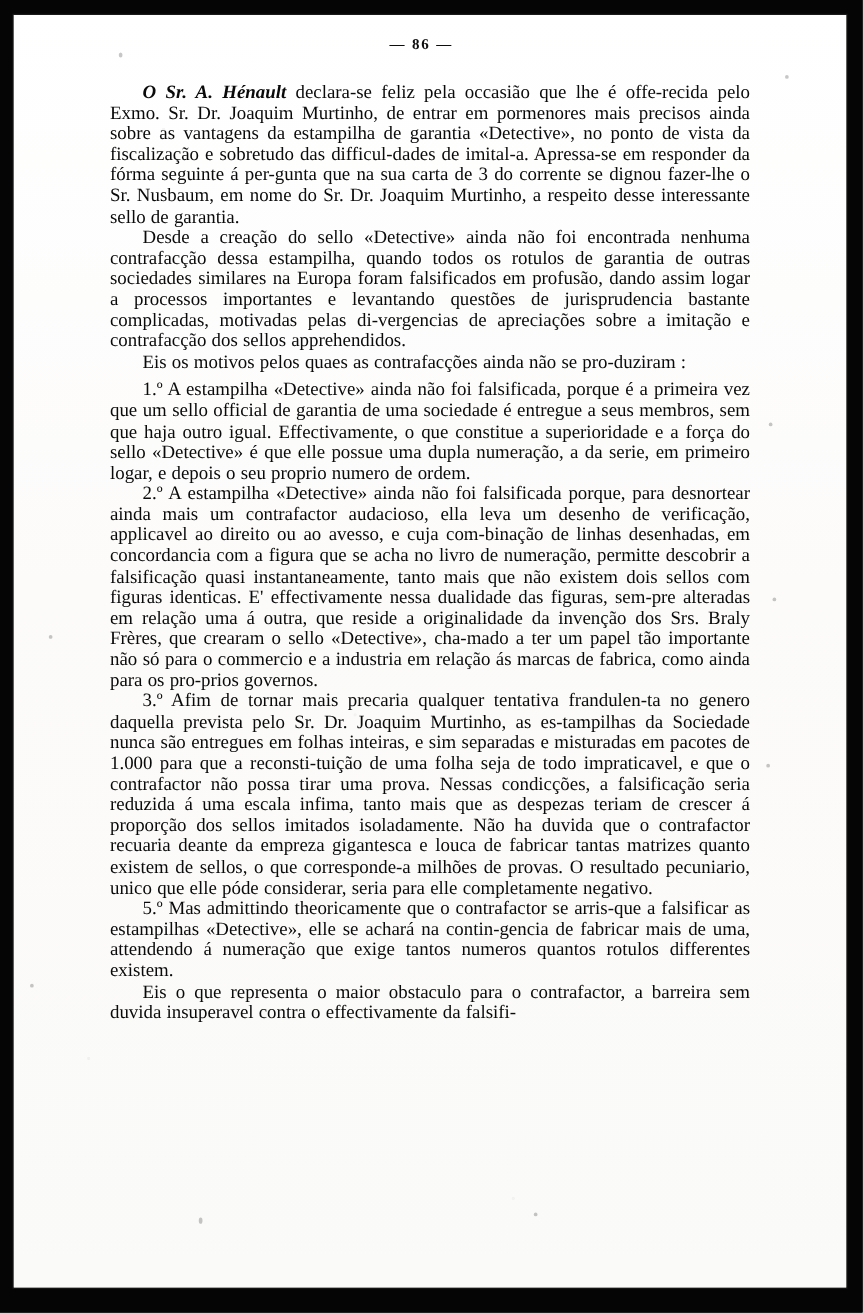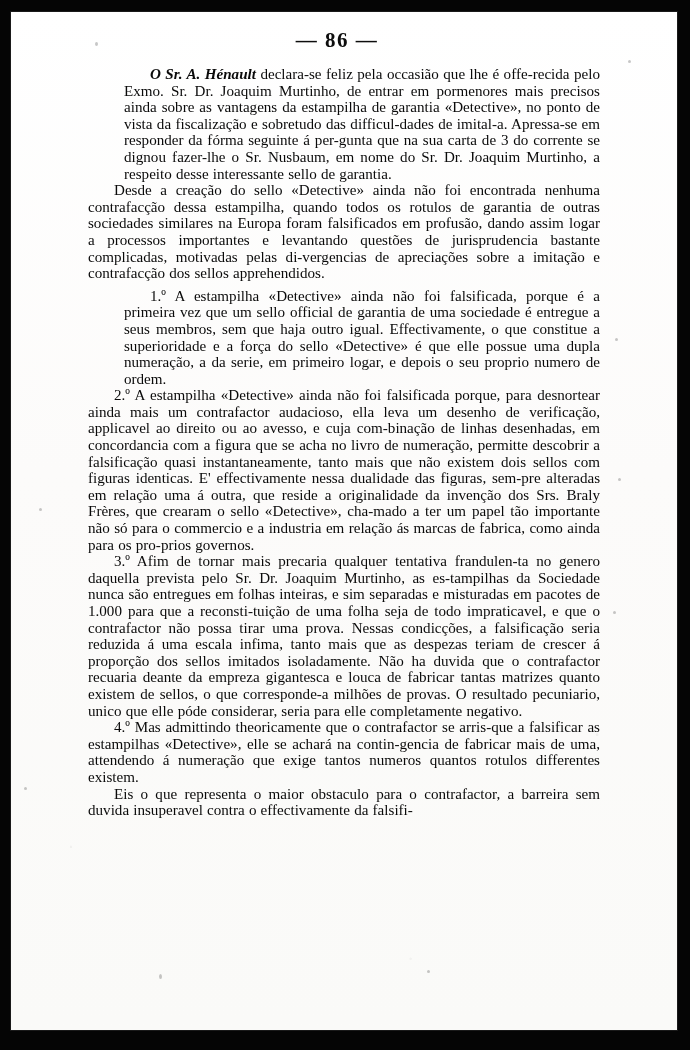--- a/index.html
+++ b/index.html
@@ -47,21 +47,21 @@
       linear-gradient(180deg, #ffffff 0%, #fcfbfa 45%, #fafaf8 100%);
     pointer-events: none;
   }
 
   #folio {
     position: absolute;
     top: 16px;
     left: 0;
     width: 652px;
     text-align: center;
-    font-size: 21px;
+    font-size: 12px;
     font-weight: bold;
     letter-spacing: 1.5px;
     color: #0d0d0d;
   }
 
   #text-column {
     position: absolute;
     left: 77px;
     top: 48px;
     width: 512px;
@@ -72,21 +72,21 @@
     text-align: justify;
     text-justify: inter-word;
     font-size: 15.1px;
     line-height: 16.6px;
     color: #0a0a0a;
     text-indent: 26px;
     word-spacing: 0.4px;
     -webkit-font-smoothing: none;
   }
 
-  .para.gap-before { margin-top: 6px; margin-left: 36px; }
+  .para.gap-before { margin-top: 6px; }
 
   .nm { font-style: italic; font-weight: bold; }
 
   
   .speck {
     position: absolute;
     background: rgba(0,0,0,0.22);
     border-radius: 50%;
     pointer-events: none;
   }
@@ -110,26 +110,27 @@
 
     <div id="folio">— 86 —</div>
 
     <div id="text-column">
 
 
       <p class="para gap-before"><span class="nm">O Sr. A. Hénault</span><span> declara-se feliz pela  occasião que  lhe é offe-recida pelo Exmo. Sr. Dr. Joaquim Murtinho, de entrar em pormenores mais precisos ainda sobre as  vantagens  da  estampilha  de  garantia «Detective», no ponto de vista da  fiscalização e sobretudo das difficul-dades de imital-a. Apressa-se em responder da fórma seguinte á per-gunta que na sua carta de  3 do corrente se dignou fazer-lhe  o  Sr. Nusbaum, em nome do Sr. Dr. Joaquim Murtinho, a  respeito  desse interessante sello de garantia.</span></p>
 
       <p class="para"><span>Desde a  creação do sello «Detective» ainda não  foi  encontrada nenhuma contrafacção  dessa estampilha, quando todos os rotulos  de garantia de outras sociedades similares na  Europa  foram falsificados em profusão, dando assim logar a processos importantes e levantando questões de jurisprudencia bastante complicadas, motivadas pelas di-vergencias de apreciações  sobre a imitação e contrafacção  dos sellos apprehendidos.</span></p>
 
+      <p class="para"><span>Eis os motivos  pelos  quaes  as  contrafacções  ainda  não se pro-duziram :</span></p>
 
       <p class="para gap-before"><span>1.º A estampilha «Detective»  ainda não foi  falsificada, porque é a primeira vez que um sello official de garantia de uma  sociedade é entregue a seus membros, sem que haja outro igual. Effectivamente, o que constitue a superioridade e a força do sello «Detective»  é que elle possue uma dupla numeração, a da serie, em primeiro  logar,  e depois o seu proprio numero de ordem.</span></p>
 
       <p class="para"><span>2.º A estampilha «Detective»  ainda  não foi  falsificada  porque, para desnortear ainda mais um contrafactor audacioso, ella  leva um desenho de verificação, applicavel ao direito ou ao avesso, e cuja com-binação de  linhas  desenhadas,  em concordancia  com  a figura que se  acha  no livro de  numeração, permitte  descobrir a  falsificação quasi instantaneamente, tanto mais que não existem dois sellos com figuras identicas. E' effectivamente nessa dualidade das figuras, sem-pre alteradas em relação uma á outra, que reside a  originalidade da invenção dos Srs. Braly Frères, que crearam o sello «Detective», cha-mado a ter um papel tão importante não só  para  o commercio e a industria  em relação ás marcas de fabrica, como ainda para os pro-prios governos.</span></p>
 
       <p class="para"><span>3.º Afim  de  tornar mais precaria qualquer tentativa  frandulen-ta no genero daquella prevista pelo Sr. Dr. Joaquim Murtinho, as es-tampilhas da Sociedade nunca  são  entregues  em  folhas inteiras, e sim separadas e misturadas em pacotes de 1.000 para que a reconsti-tuição de uma folha seja de todo impraticavel, e que o  contrafactor não possa tirar uma  prova. Nessas  condicções,  a  falsificação  seria reduzida á uma escala infima, tanto mais que  as despezas teriam de crescer á proporção dos sellos imitados isoladamente. Não ha  duvida que o contrafactor recuaria deante da empreza gigantesca e louca de fabricar tantas matrizes quanto existem de sellos, o que corresponde-a milhões de provas. O  resultado pecuniario,  unico  que  elle  póde considerar, seria para elle completamente negativo.</span></p>
 
-      <p class="para"><span>4.º Mas admittindo  theoricamente  que o contrafactor  se  arris-que a falsificar as estampilhas «Detective», elle se achará na contin-gencia de fabricar mais de uma, attendendo á  numeração que exige tantos numeros quantos rotulos differentes existem.</span></p>
+      <p class="para"><span>5.º Mas admittindo  theoricamente  que o contrafactor  se  arris-que a falsificar as estampilhas «Detective», elle se achará na contin-gencia de fabricar mais de uma, attendendo á  numeração que exige tantos numeros quantos rotulos differentes existem.</span></p>
 
       <p class="para"><span>Eis o que representa o maior  obstaculo  para  o  contrafactor,  a barreira sem duvida insuperavel contra  o effectivamente da falsifi-</span></p>
 
     </div>
   </div>
 </div>
 
 </body></html>

